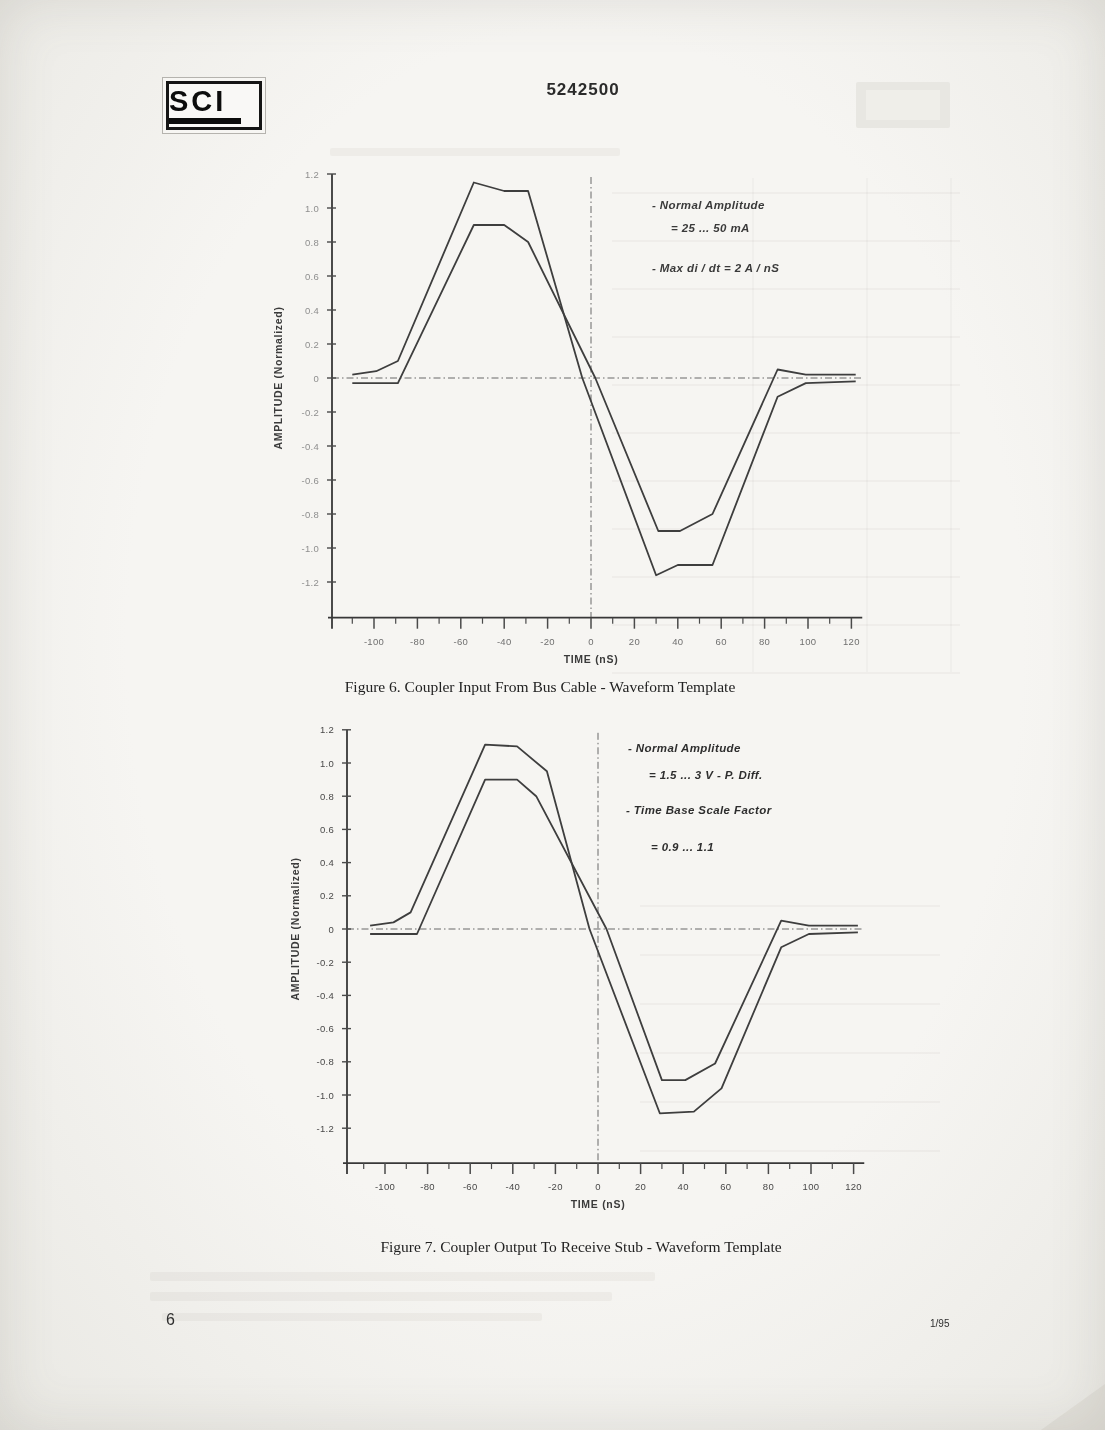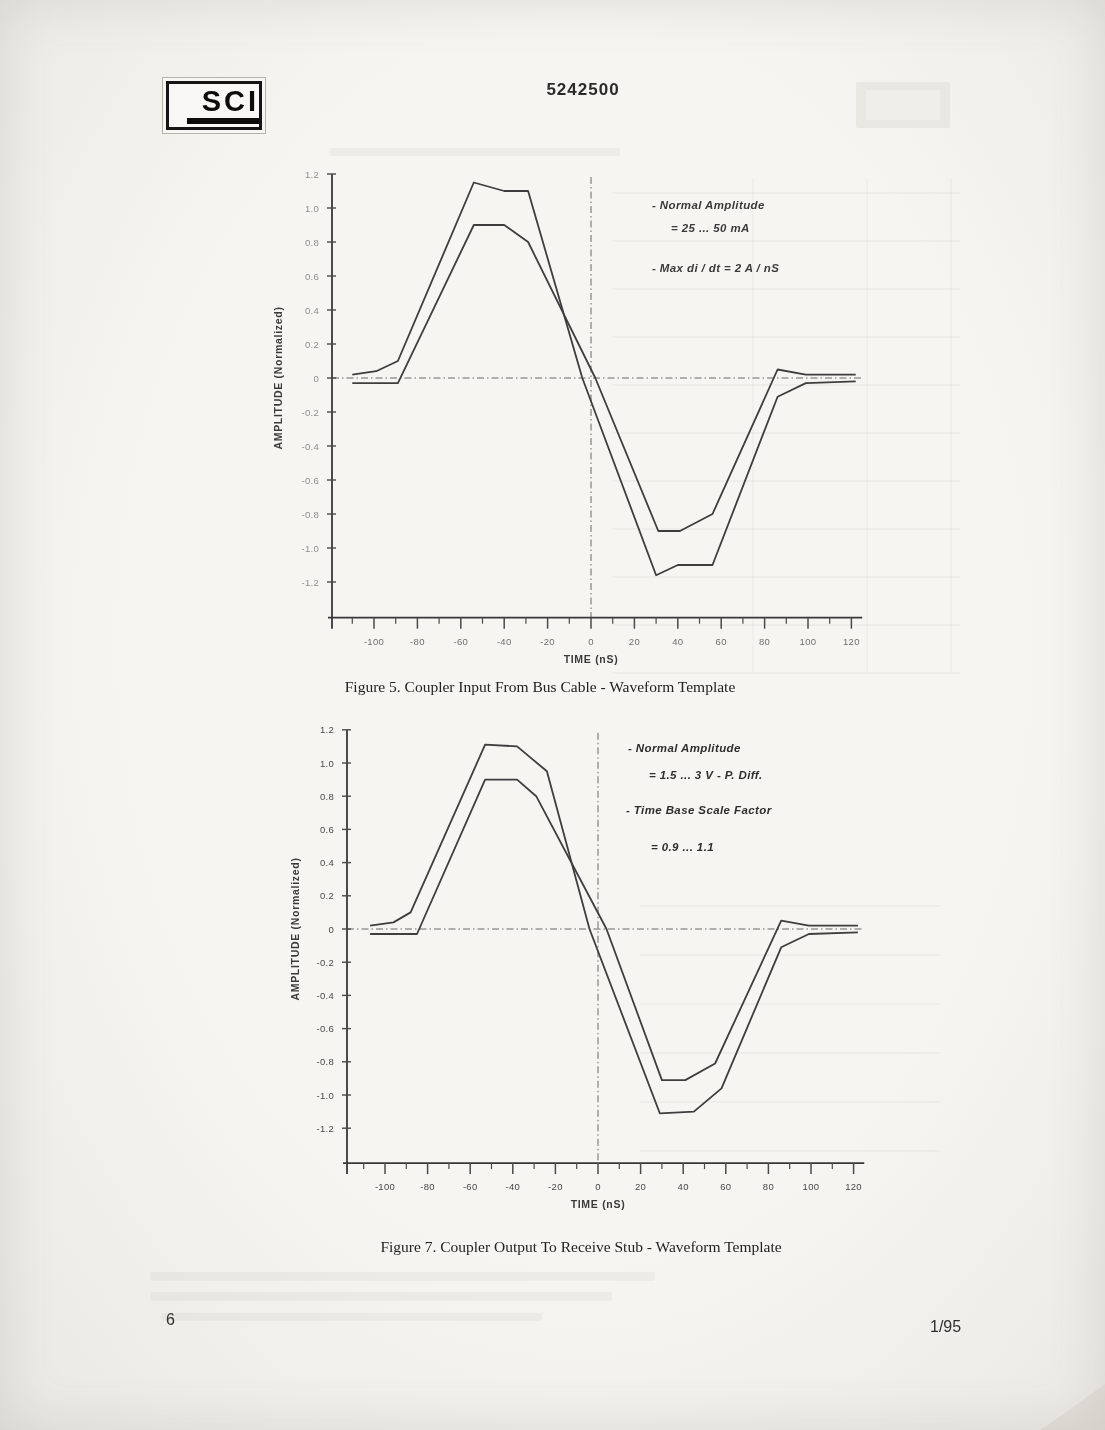--- a/index.html
+++ b/index.html
@@ -4,39 +4,39 @@
 <style>
   html,body{margin:0;padding:0}
   body{
     width:1105px;height:1430px;position:relative;overflow:hidden;
     font-family:"Liberation Sans",sans-serif;
     background:radial-gradient(ellipse at 52% 45%, #f6f5f2 55%, #e9e8e3 100%);
   }
   .abs{position:absolute}
   
   #logo-outer{left:162px;top:77px;width:104px;height:57px;border:1px solid #b5b3ae;background:#f7f6f3;padding:3px;box-sizing:border-box}
-  #logo-inner{width:100%;height:100%;border:3px solid #151515;box-sizing:border-box;display:flex;flex-direction:column;align-items:flex-end;justify-content:center;background:#f9f8f6}
+  #logo-inner{width:100%;height:100%;border:3px solid #151515;box-sizing:border-box;display:flex;flex-direction:column;align-items:flex-start;justify-content:center;background:#f9f8f6}
   #logo-text{font-size:29px;font-weight:bold;letter-spacing:3px;line-height:1;color:#0c0c0c;transform:scaleY(1.04)}
   #logo-bar{width:72px;height:6px;background:#0c0c0c;margin-top:2px}
   
   #doc-number{left:48px;top:80px;width:1070px;text-align:center;font-size:17px;font-weight:bold;letter-spacing:1px;color:#2b2b2b}
   
   .chart{position:absolute}
   #fig6{left:255px;top:160px;width:650px;height:512px}
   #fig7{left:270px;top:715px;width:650px;height:515px}
   svg text{font-family:"Liberation Sans",sans-serif}
   text.tick{font-size:9.5px;letter-spacing:.3px}
   text.axis-title{font-size:10.5px;font-weight:bold;letter-spacing:.7px}
   text.ann{font-size:11.5px;font-weight:bold;font-style:italic;letter-spacing:.4px}
   .caption{position:absolute;font-family:"Liberation Serif",serif;font-size:15.5px;color:#222;text-align:center}
   #fig6-caption{left:190px;top:678px;width:700px}
   #fig7-caption{left:231px;top:1238px;width:700px}
   
   #page-number{left:166px;top:1311px;font-size:16px;color:#2f2f2f}
-  #revision{left:930px;top:1318px;font-size:16px;color:#2f2f2f}
+  #revision{left:930px;top:1318px;font-size:10px;color:#2f2f2f}
   
   #ghosts{left:0;top:0;width:1105px;height:1430px;pointer-events:none}
   .ghost-line{position:absolute;background:#6f695c;opacity:.05;height:2px}
   .ghost-vline{position:absolute;background:#6f695c;opacity:.04;width:2px}
   .ghost-bar{position:absolute;background:#6f695c;opacity:.06;border-radius:2px}
   #ghost-box{left:856px;top:82px;width:94px;height:46px;background:#e8e7e2;border-radius:2px}
   #ghost-box-inner{left:10px;top:8px;width:74px;height:30px;background:#efeee9;position:absolute}
   #corner-fold{right:0;bottom:0;width:0;height:0;border-bottom:46px solid #e2e0da;border-left:64px solid transparent}
   #edge-vignette{left:0;top:0;width:1105px;height:1430px;box-shadow:inset 0 0 55px rgba(105,100,88,.16);pointer-events:none}
 </style>
@@ -153,21 +153,21 @@
         <line x1="531.3" y1="457.7" x2="531.3" y2="463.7" stroke="#4a4a4a" stroke-width="1.2"></line>
         <line x1="574.7" y1="457.7" x2="574.7" y2="463.7" stroke="#4a4a4a" stroke-width="1.2"></line>
         <polyline points="97.3,214.6 121.2,211.2 142.9,201.0 218.8,22.5 249.2,31.0 273.1,31.0 327.3,218.0 401.1,415.2 422.8,405.0 457.5,405.0 522.6,236.7 550.8,223.1 600.7,221.4" fill="none" stroke="#3e3e3e" stroke-width="1.8" stroke-linejoin="round"></polyline>
         <polyline points="97.3,223.1 142.9,223.1 218.8,65.0 249.2,65.0 273.1,82.0 340.3,218.0 403.3,371.0 425.0,371.0 457.5,354.0 522.6,209.5 550.8,214.6 600.7,214.6" fill="none" stroke="#3e3e3e" stroke-width="1.8" stroke-linejoin="round"></polyline>
         <text x="336" y="502.7" text-anchor="middle" class="axis-title" fill="#3b3b3b">TIME  (nS)</text>
         <text x="27" y="218" text-anchor="middle" class="axis-title" fill="#3b3b3b" transform="rotate(-90 27 218)">AMPLITUDE  (Normalized)</text>
         <text x="397" y="49" class="ann" fill="#3a3a3a">-  Normal  Amplitude</text>
         <text x="416" y="72" class="ann" fill="#3a3a3a">=  25 ... 50 mA</text>
         <text x="397" y="112" class="ann" fill="#3a3a3a">-  Max  di / dt  =  2 A / nS</text>
       </svg></div>
-  <div id="fig6-caption" class="caption">Figure 5. Coupler Input From Bus Cable - Waveform Template</div>
+  <div id="fig6-caption" class="caption">Figure 6. Coupler Input From Bus Cable - Waveform Template</div>
 
   <div id="fig7" class="chart"><svg width="650" height="515">
         <line x1="77" y1="214" x2="594.25" y2="214" stroke="#696969" stroke-width="1" stroke-dasharray="7 3 1.5 3"></line>
         <line x1="328" y1="17.80000000000001" x2="328" y2="448.05999999999995" stroke="#696969" stroke-width="1" stroke-dasharray="7 3 1.5 3"></line>
         <line x1="77" y1="14.800000000000011" x2="77" y2="459.05999999999995" stroke="#383838" stroke-width="1.8"></line>
         <line x1="73" y1="448.05999999999995" x2="594.25" y2="448.05999999999995" stroke="#383838" stroke-width="1.8"></line>
         <line x1="72" y1="14.800000000000011" x2="81" y2="14.800000000000011" stroke="#4a4a4a" stroke-width="1.4"></line>
         <text x="64" y="18.30000000000001" text-anchor="end" class="tick" fill="#484848">1.2</text>
         <line x1="72" y1="48" x2="81" y2="48" stroke="#4a4a4a" stroke-width="1.4"></line>
         <text x="64" y="51.5" text-anchor="end" class="tick" fill="#484848">1.0</text>

